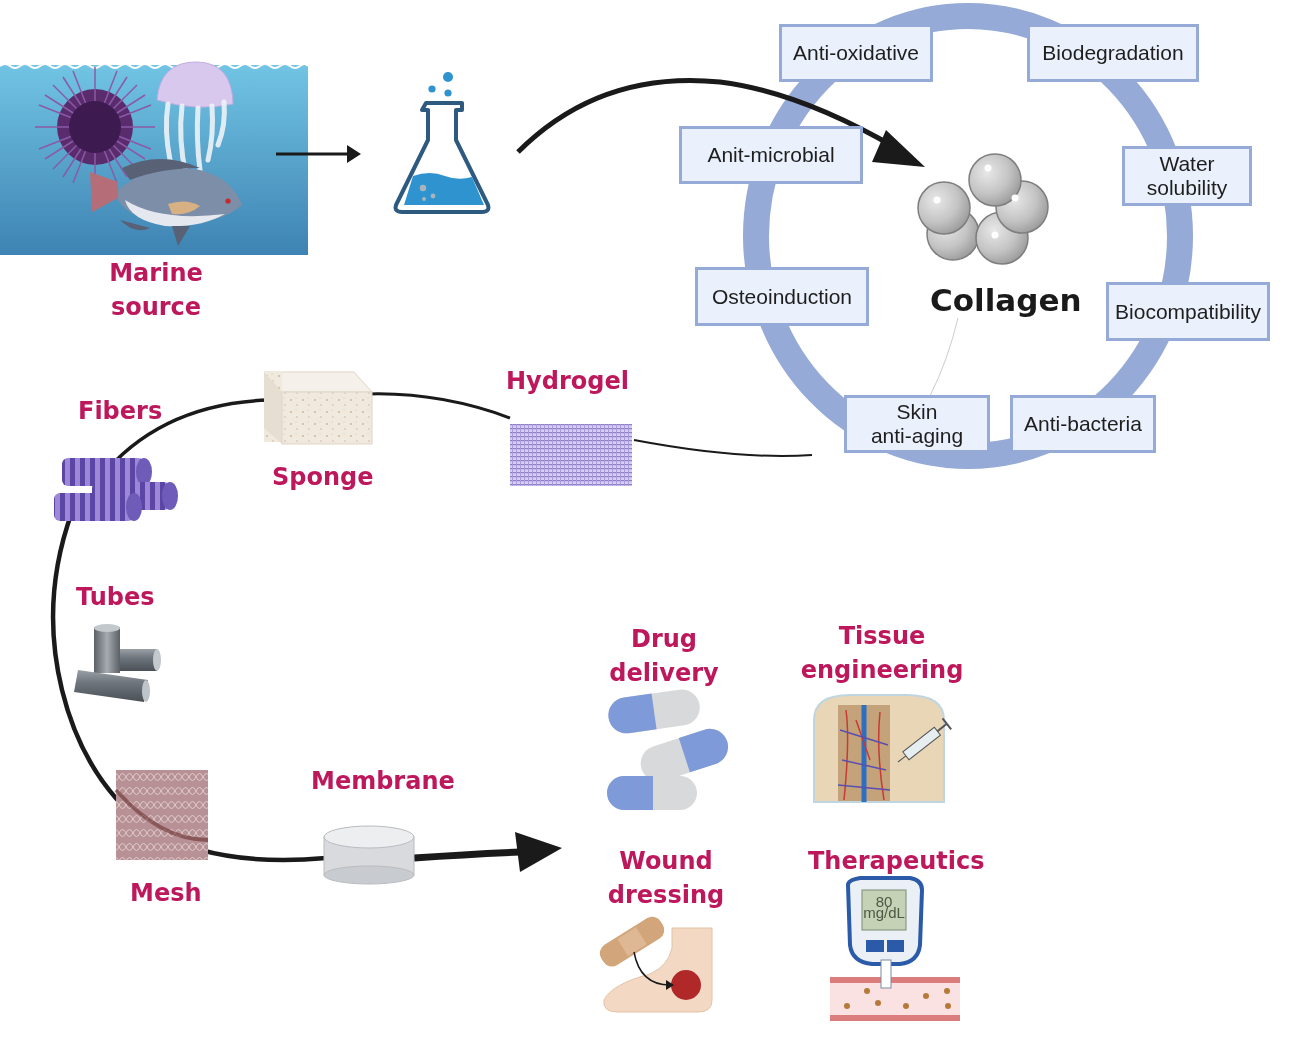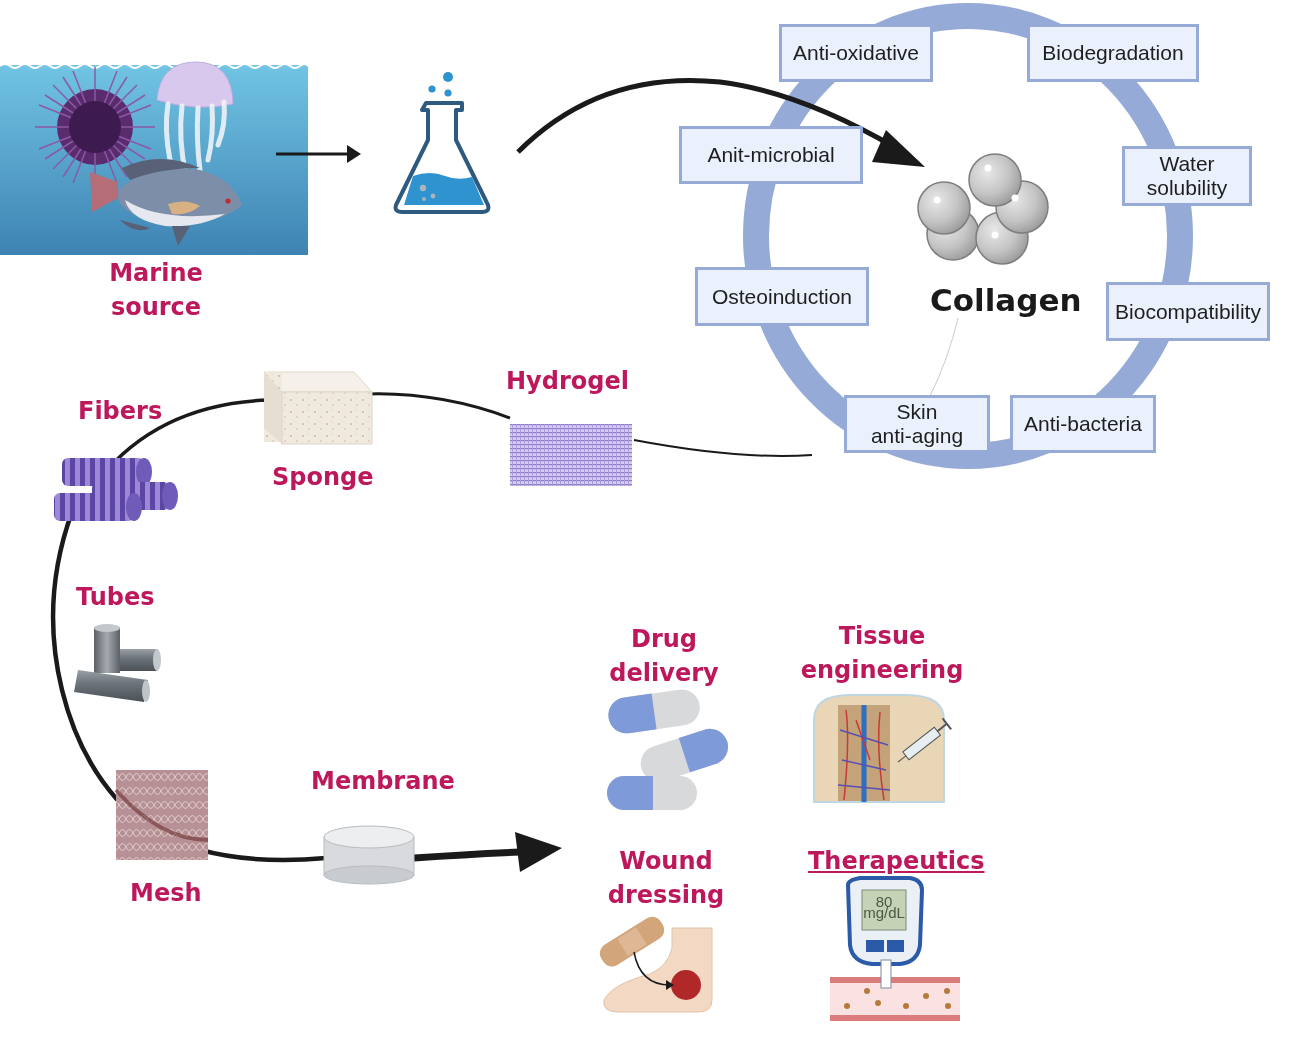--- a/index.html
+++ b/index.html
@@ -296,18 +296,18 @@
   <div>delivery</div>
 </div>
 <div class="lbl" style="left:800px; top:619px; width:164px;">
   <div>Tissue</div>
   <div>engineering</div>
 </div>
 <div class="lbl" style="left:604px; top:844px; width:124px;">
   <div>Wound</div>
   <div>dressing</div>
 </div>
-<div class="lbl" style="left:808px; top:844px;text-decoration:underline;">Therapeutics</div>
+<div class="lbl" style="left:808px; top:844px;">Therapeutics</div>
 
 <div class="abs" style="left:862px; top:896px; width:44px; text-align:center; font-family:'Liberation Sans', sans-serif; font-size:15px; line-height:11px; color:#4a5a44;">
   <div>80</div>
   <div>mg/dL</div>
 </div>
 
 </body></html>

